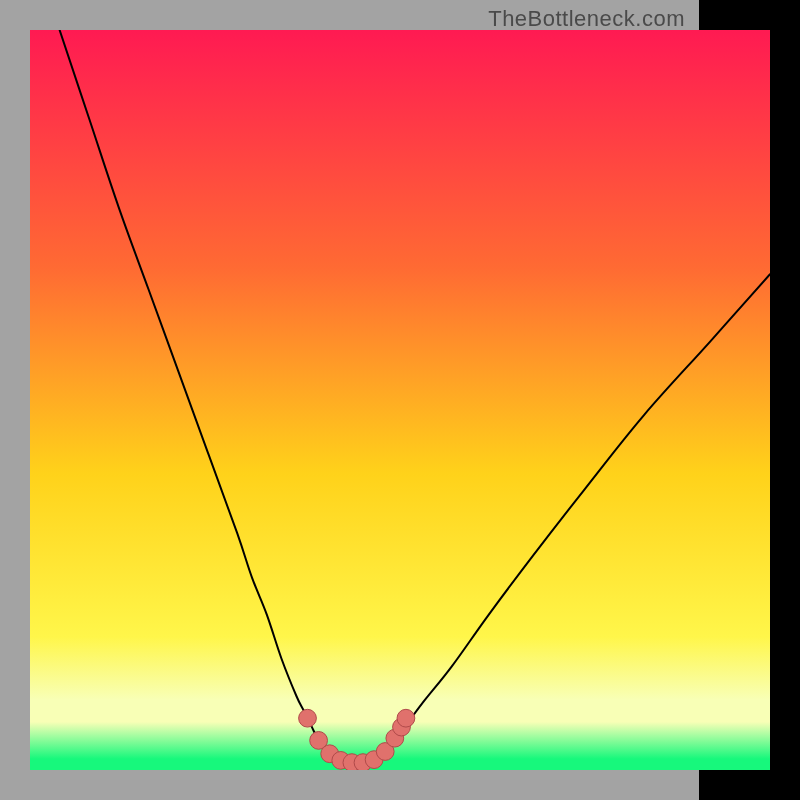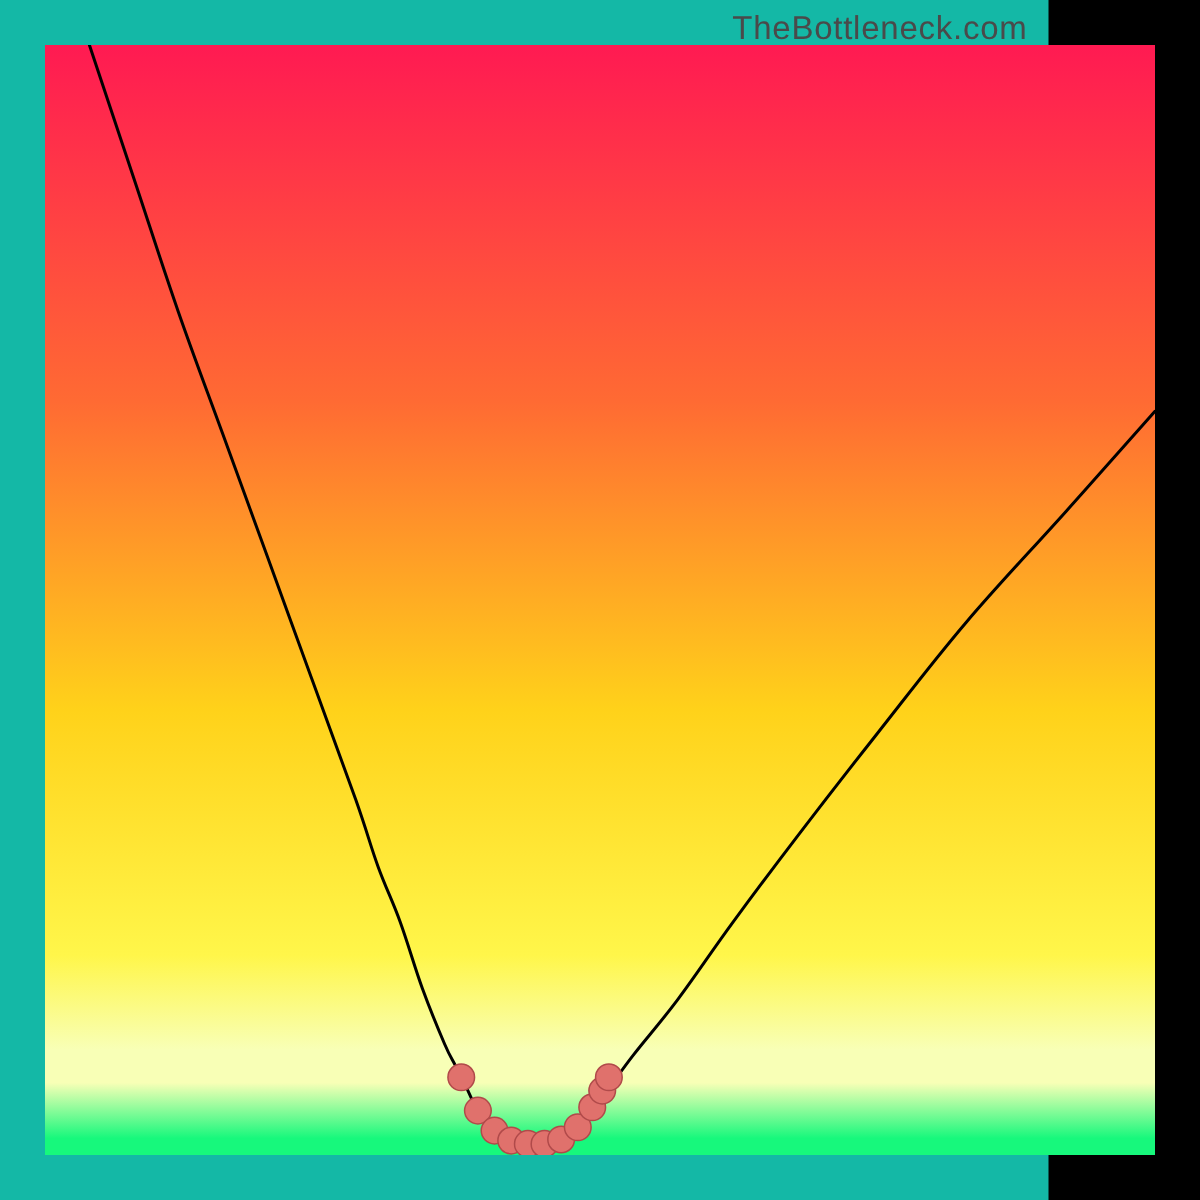--- a/index.html
+++ b/index.html
@@ -8,21 +8,21 @@
     width: 800px;
     height: 800px;
     overflow: hidden;
     background: #000;
     font-family: Arial, Helvetica, sans-serif;
   }
   .frame {
     position: relative;
     width: 699px;
     height: 800px;
-    background: #14b8a6;
+    background: #a3a3a3;
   }
   .watermark {
     position: absolute;
     top: 6px;
     right: 14px;
     color: #4a4a4a;
     font-size: 22px;
     letter-spacing: 0.5px;
     font-weight: 500;
     z-index: 10;

